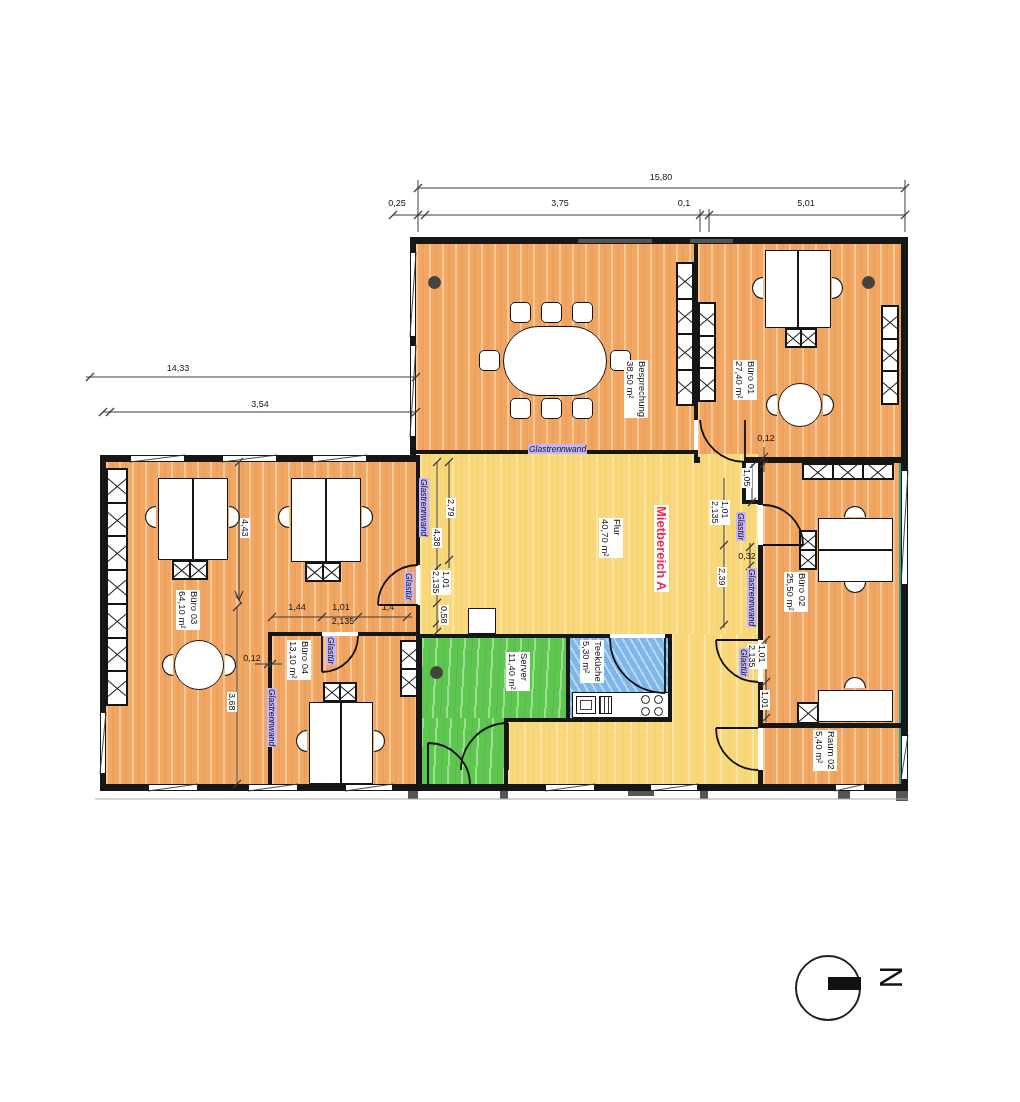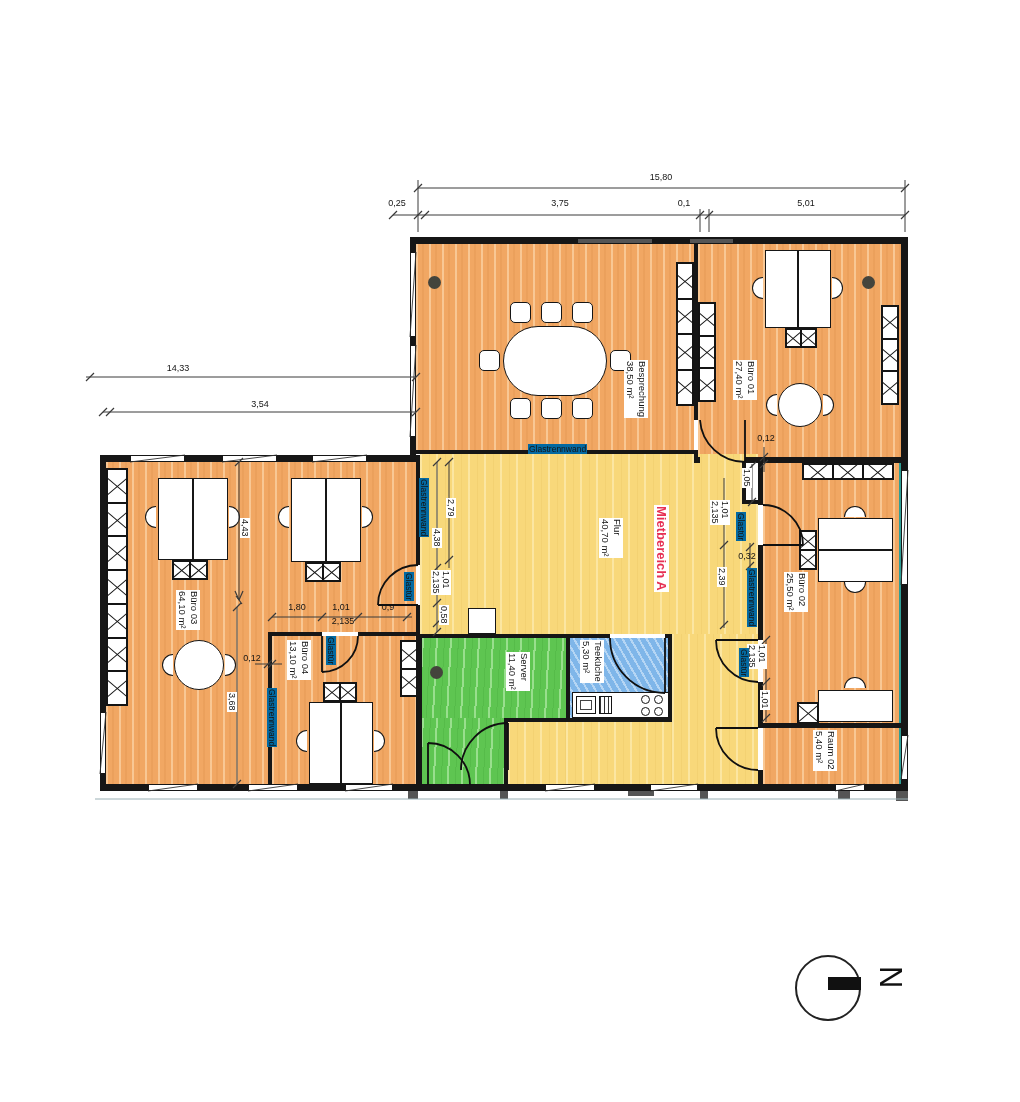--- a/index.html
+++ b/index.html
@@ -41,21 +41,21 @@
   .round{position:absolute;background:#fff;border:1.5px solid #161616;border-radius:50%;}
   .column{position:absolute;width:13px;height:13px;border-radius:50%;background:#44443c;}
   .burner{position:absolute;width:9px;height:9px;border:1.2px solid #141414;border-radius:50%;background:#fff;}
   .sink{position:absolute;background:#fff;border:1.2px solid #141414;}
   .sink::after{content:"";position:absolute;inset:3px;border:1px solid #444;}
   .drain{position:absolute;background:repeating-linear-gradient(90deg,#333 0 1px,#fff 1px 4px);border:1px solid #141414;}
   
   .vlabel{position:absolute;writing-mode:vertical-rl;font-size:9.5px;line-height:12px;white-space:nowrap;}
   .vlabel span{display:block;background:#fff;padding:1px 0;}
   .zlabel{position:absolute;writing-mode:vertical-rl;font-size:13px;font-weight:bold;white-space:nowrap;background:#fff;padding:1px 0;}
-  .wlabel{position:absolute;font-size:8.5px;background:#0369a1;padding:0 1px;white-space:nowrap;}
+  .wlabel{position:absolute;font-size:8.5px;background:#c4b5fd;padding:0 1px;white-space:nowrap;font-style:italic;}
   .wlabel.v{writing-mode:vertical-rl;padding:1px 0;}
   .dim{position:absolute;font-size:9px;white-space:nowrap;transform:translateX(-50%);}
   .dimv{position:absolute;writing-mode:vertical-rl;font-size:9px;background:#fff;white-space:nowrap;padding:1px 0;}
   .vpair{position:absolute;writing-mode:vertical-rl;font-size:9px;white-space:nowrap;}
   .vpair span{display:block;background:#fff;padding:1px 0;}
   svg.overlay{position:absolute;left:0;top:0;pointer-events:none;}
   
   .ncircle{position:absolute;width:66px;height:66px;border:2px solid #222;border-radius:50%;background:#fff;}
   .nbar{position:absolute;background:#111;}
   .nletter{position:absolute;writing-mode:vertical-rl;font-size:31px;color:#111;}
@@ -335,24 +335,24 @@
   <span class="dim" style="left:747px;top:551px;">0,32</span>
   <div class="vpair" style="left:747px;top:644px;">
     <span>1,01</span>
       <span>2,135</span>
   </div>
   <span class="dimv" style="left:760px;top:690px;">1,01</span>
 
   <span class="dimv" style="left:240px;top:518px;">4,43</span>
   <span class="dimv" style="left:227px;top:692px;">3,68</span>
   <span class="dim" style="left:252px;top:653px;">0,12</span>
-  <span class="dim" style="left:297px;top:602px;">1,80</span>
+  <span class="dim" style="left:297px;top:602px;">1,44</span>
   <span class="dim" style="left:341px;top:602px;">1,01</span>
   <span class="dim" style="left:343px;top:616px;">2,135</span>
-  <span class="dim" style="left:388px;top:602px;">0,9</span>
+  <span class="dim" style="left:388px;top:602px;">1,4</span>
 
   <span class="wlabel" style="left:528px;top:444px;">Glastrennwand</span>
   <span class="wlabel v" style="left:419px;top:478px;">Glastrennwand</span>
   <span class="wlabel v" style="left:747px;top:568px;">Glastrennwand</span>
   <span class="wlabel v" style="left:267px;top:688px;">Glastrennwand</span>
   <span class="wlabel v" style="left:736px;top:512px;">Glastür</span>
   <span class="wlabel v" style="left:739px;top:648px;">Glastür</span>
   <span class="wlabel v" style="left:326px;top:636px;">Glastür</span>
   <span class="wlabel v" style="left:404px;top:572px;">Glastür</span>
 

